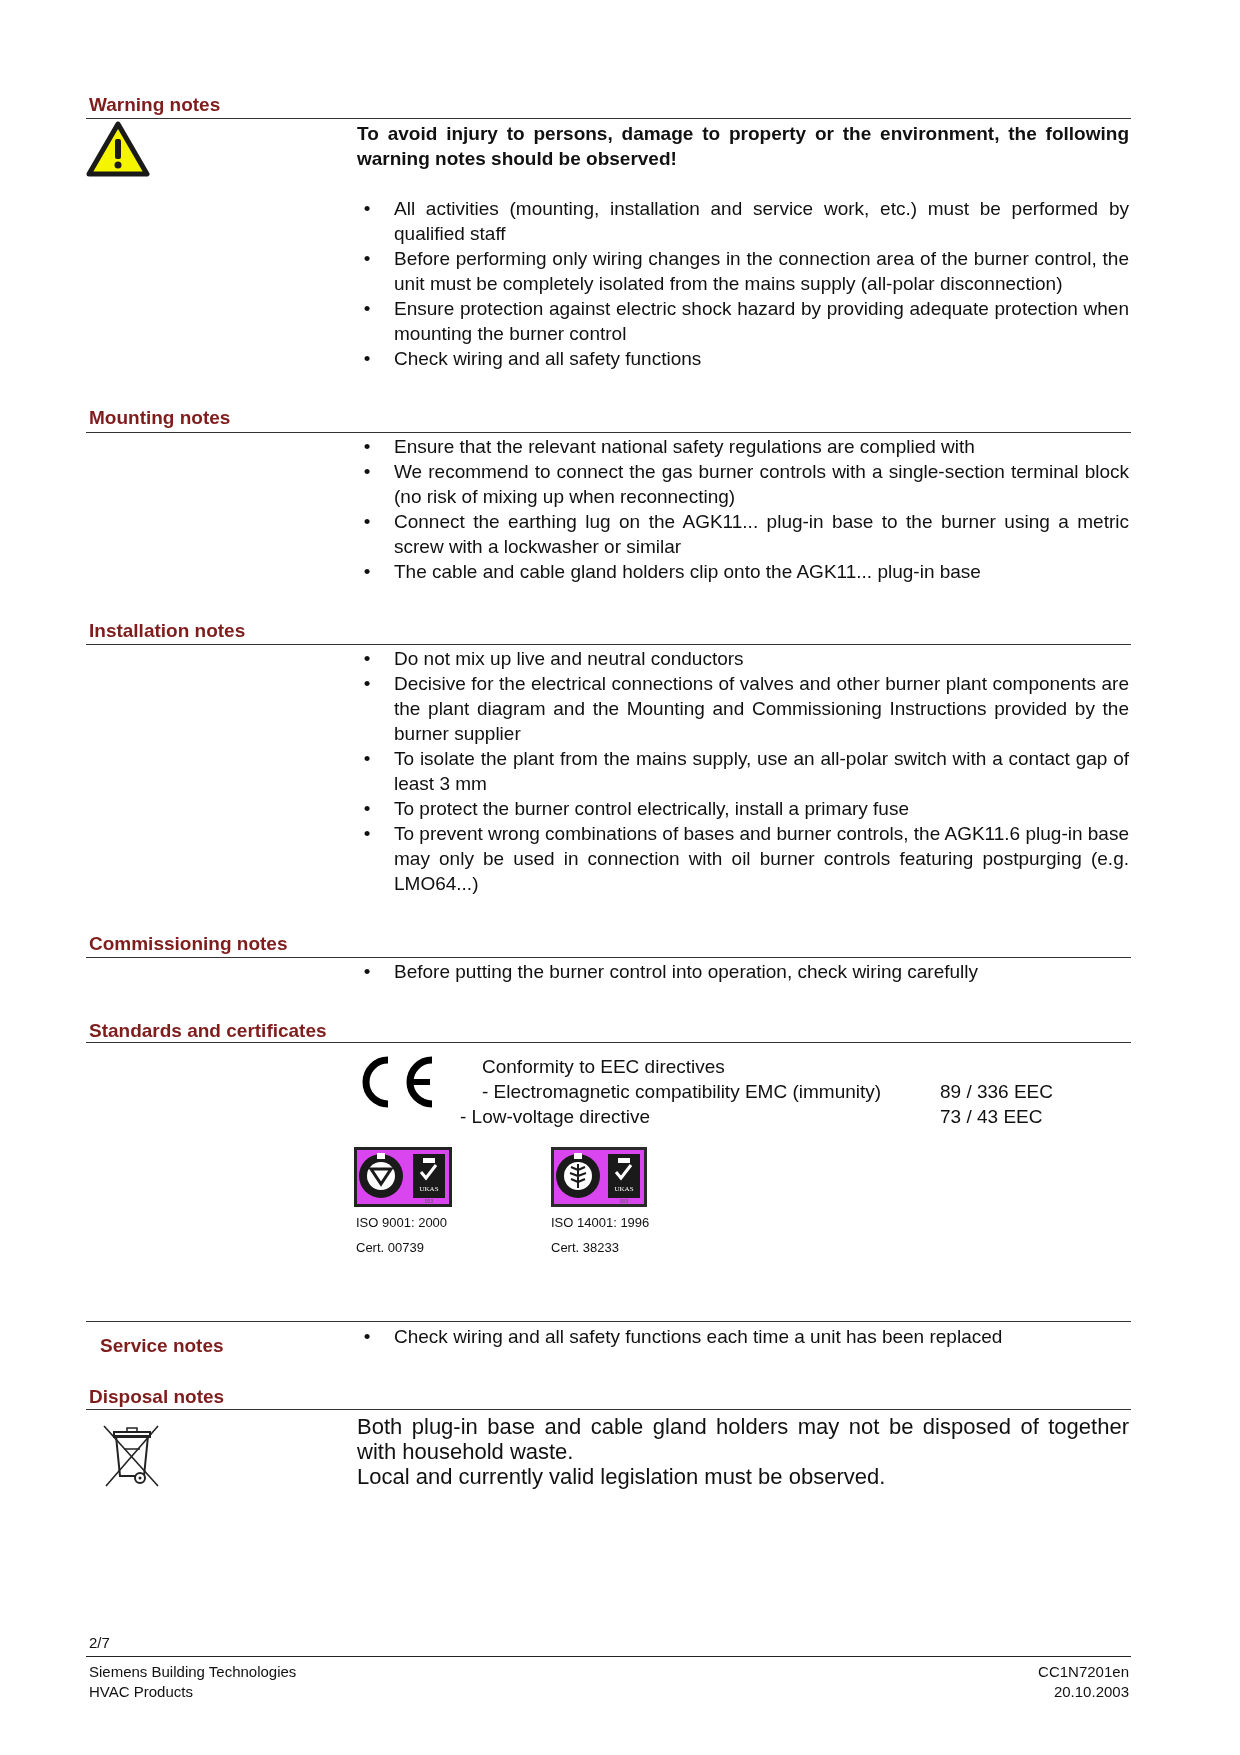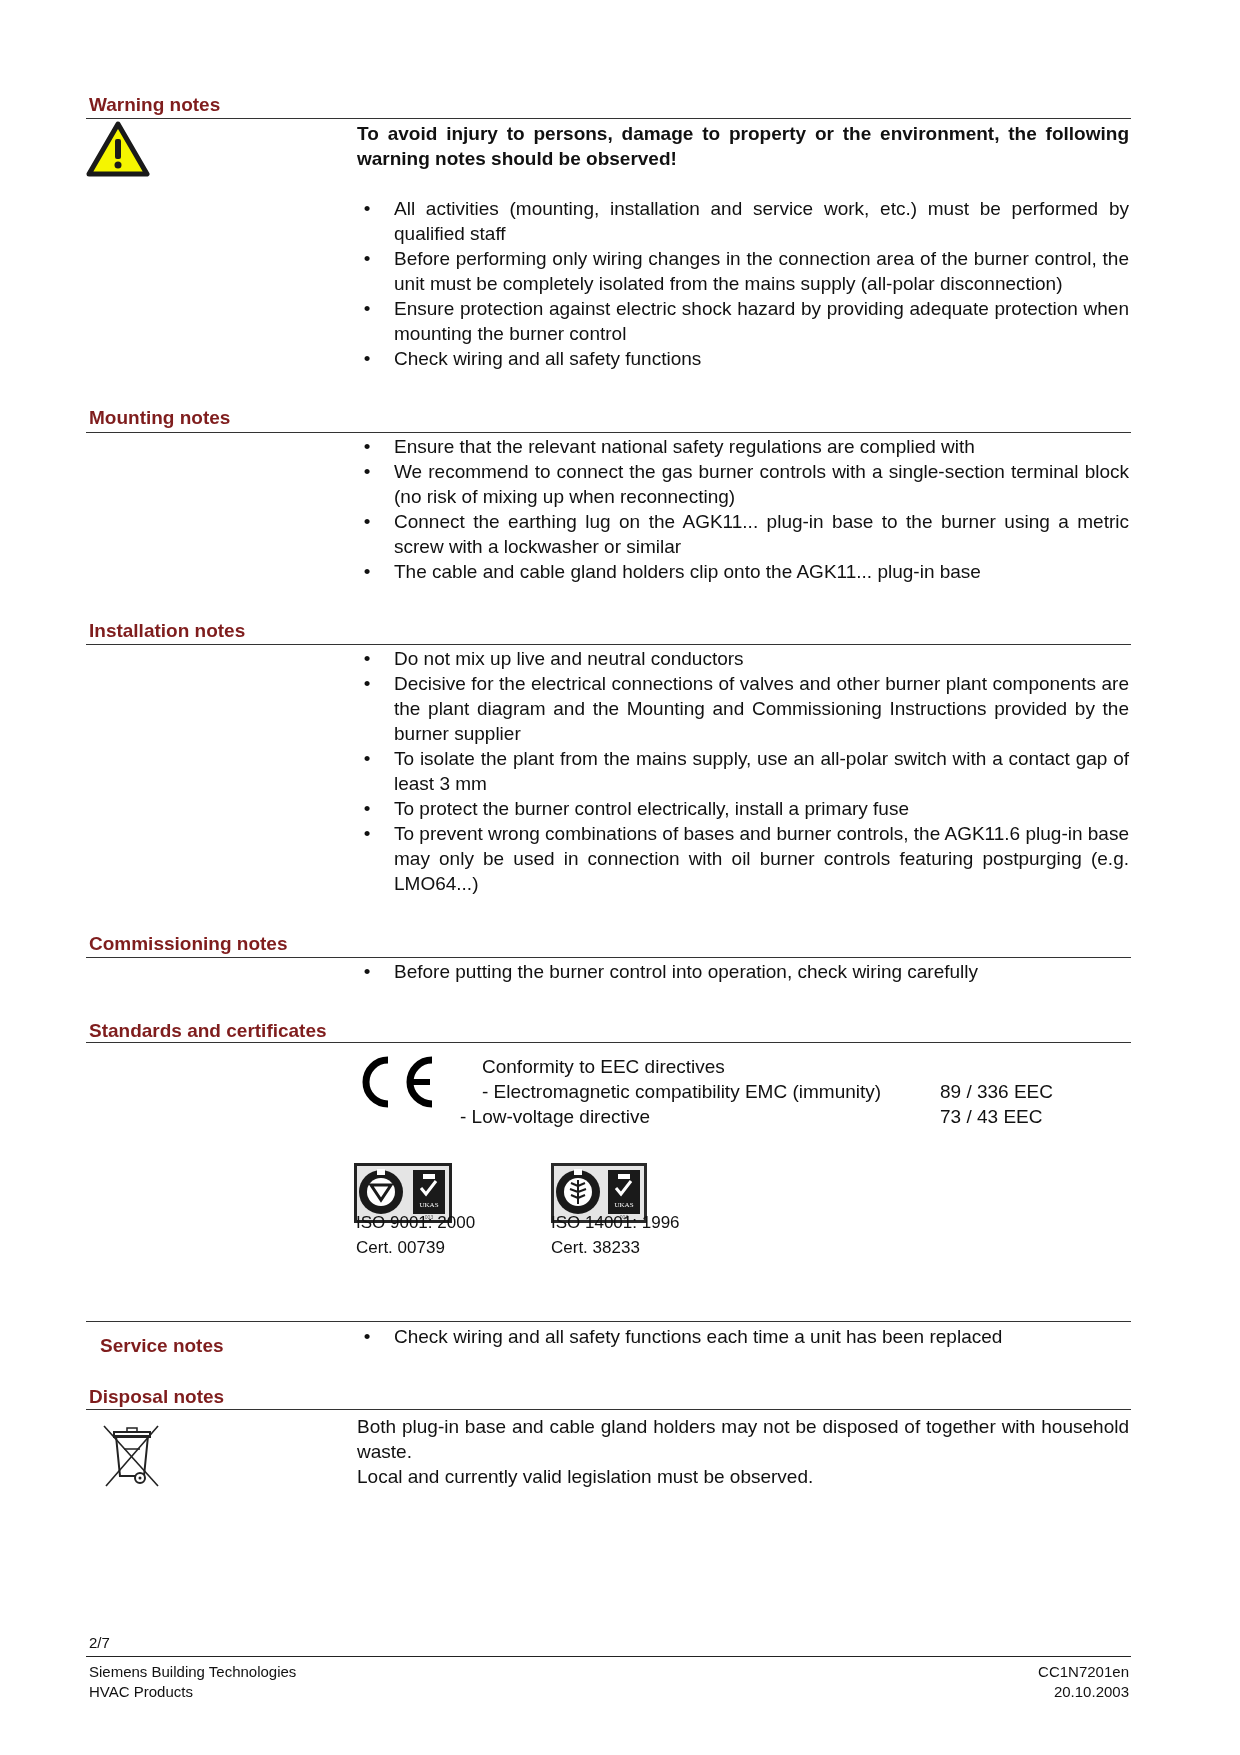--- a/index.html
+++ b/index.html
@@ -1,30 +1,30 @@
 <!DOCTYPE html>
 <html><head>
 <meta charset="utf-8">
 <style>
   html, body { margin: 0; padding: 0; background: #ffffff; }
   body { width: 1240px; height: 1755px; position: relative; overflow: hidden;
          font-family: "Liberation Sans", sans-serif; color: #111; }
   .abs { position: absolute; }
   .sec-title { position: absolute; left: 89px; font-weight: bold; font-size: 19px; line-height: 22px; color: #7f1d1d; }
   .rule { position: absolute; left: 86px; width: 1045px; height: 0; border-top: 1.5px solid #333; }
-  .body-text { font-size: 19px; line-height: 25px; color: #111; }
+  .body-text { font-size: 22px; line-height: 25px; color: #111; }
   .col { position: absolute; left: 357px; width: 772px; }
   .bullets { list-style: none; margin: 0; padding: 0; }
   .bullets li { position: relative; padding-left: 37px; text-align: justify; font-size: 19px; line-height: 25px; }
   .bullets li .dot { position: absolute; left: 0; top: 0; width: 20px; text-align: center; }
   .lead { font-weight: bold; font-size: 19px; line-height: 25px; text-align: justify; }
   .justify { text-align: justify; }
   .std-row { position: absolute; font-size: 19px; line-height: 25px; white-space: nowrap; }
-  .cert { position: absolute; font-size: 17px; line-height: 25px; white-space: nowrap; }
-  .logo-box { position: absolute; border: 3px solid #222; background: #e5e5e5; box-sizing: border-box; margin-top: 16px; }
+  .cert { position: absolute; font-size: 13px; line-height: 25px; white-space: nowrap; }
+  .logo-box { position: absolute; border: 3px solid #222; background: #d946ef; box-sizing: border-box; }
   .footer { position: absolute; font-size: 15px; line-height: 20px; color: #111; }
 </style>
 </head>
 <body>
 
 <div class="sec-title" style="top:94px;">Warning notes</div>
 <div class="rule" style="top:118px;"></div>
 
 <div class="abs" style="left:86px; top:121px; width:64px; height:56px;">
   <svg width="64" height="56" viewBox="0 0 64 56">

